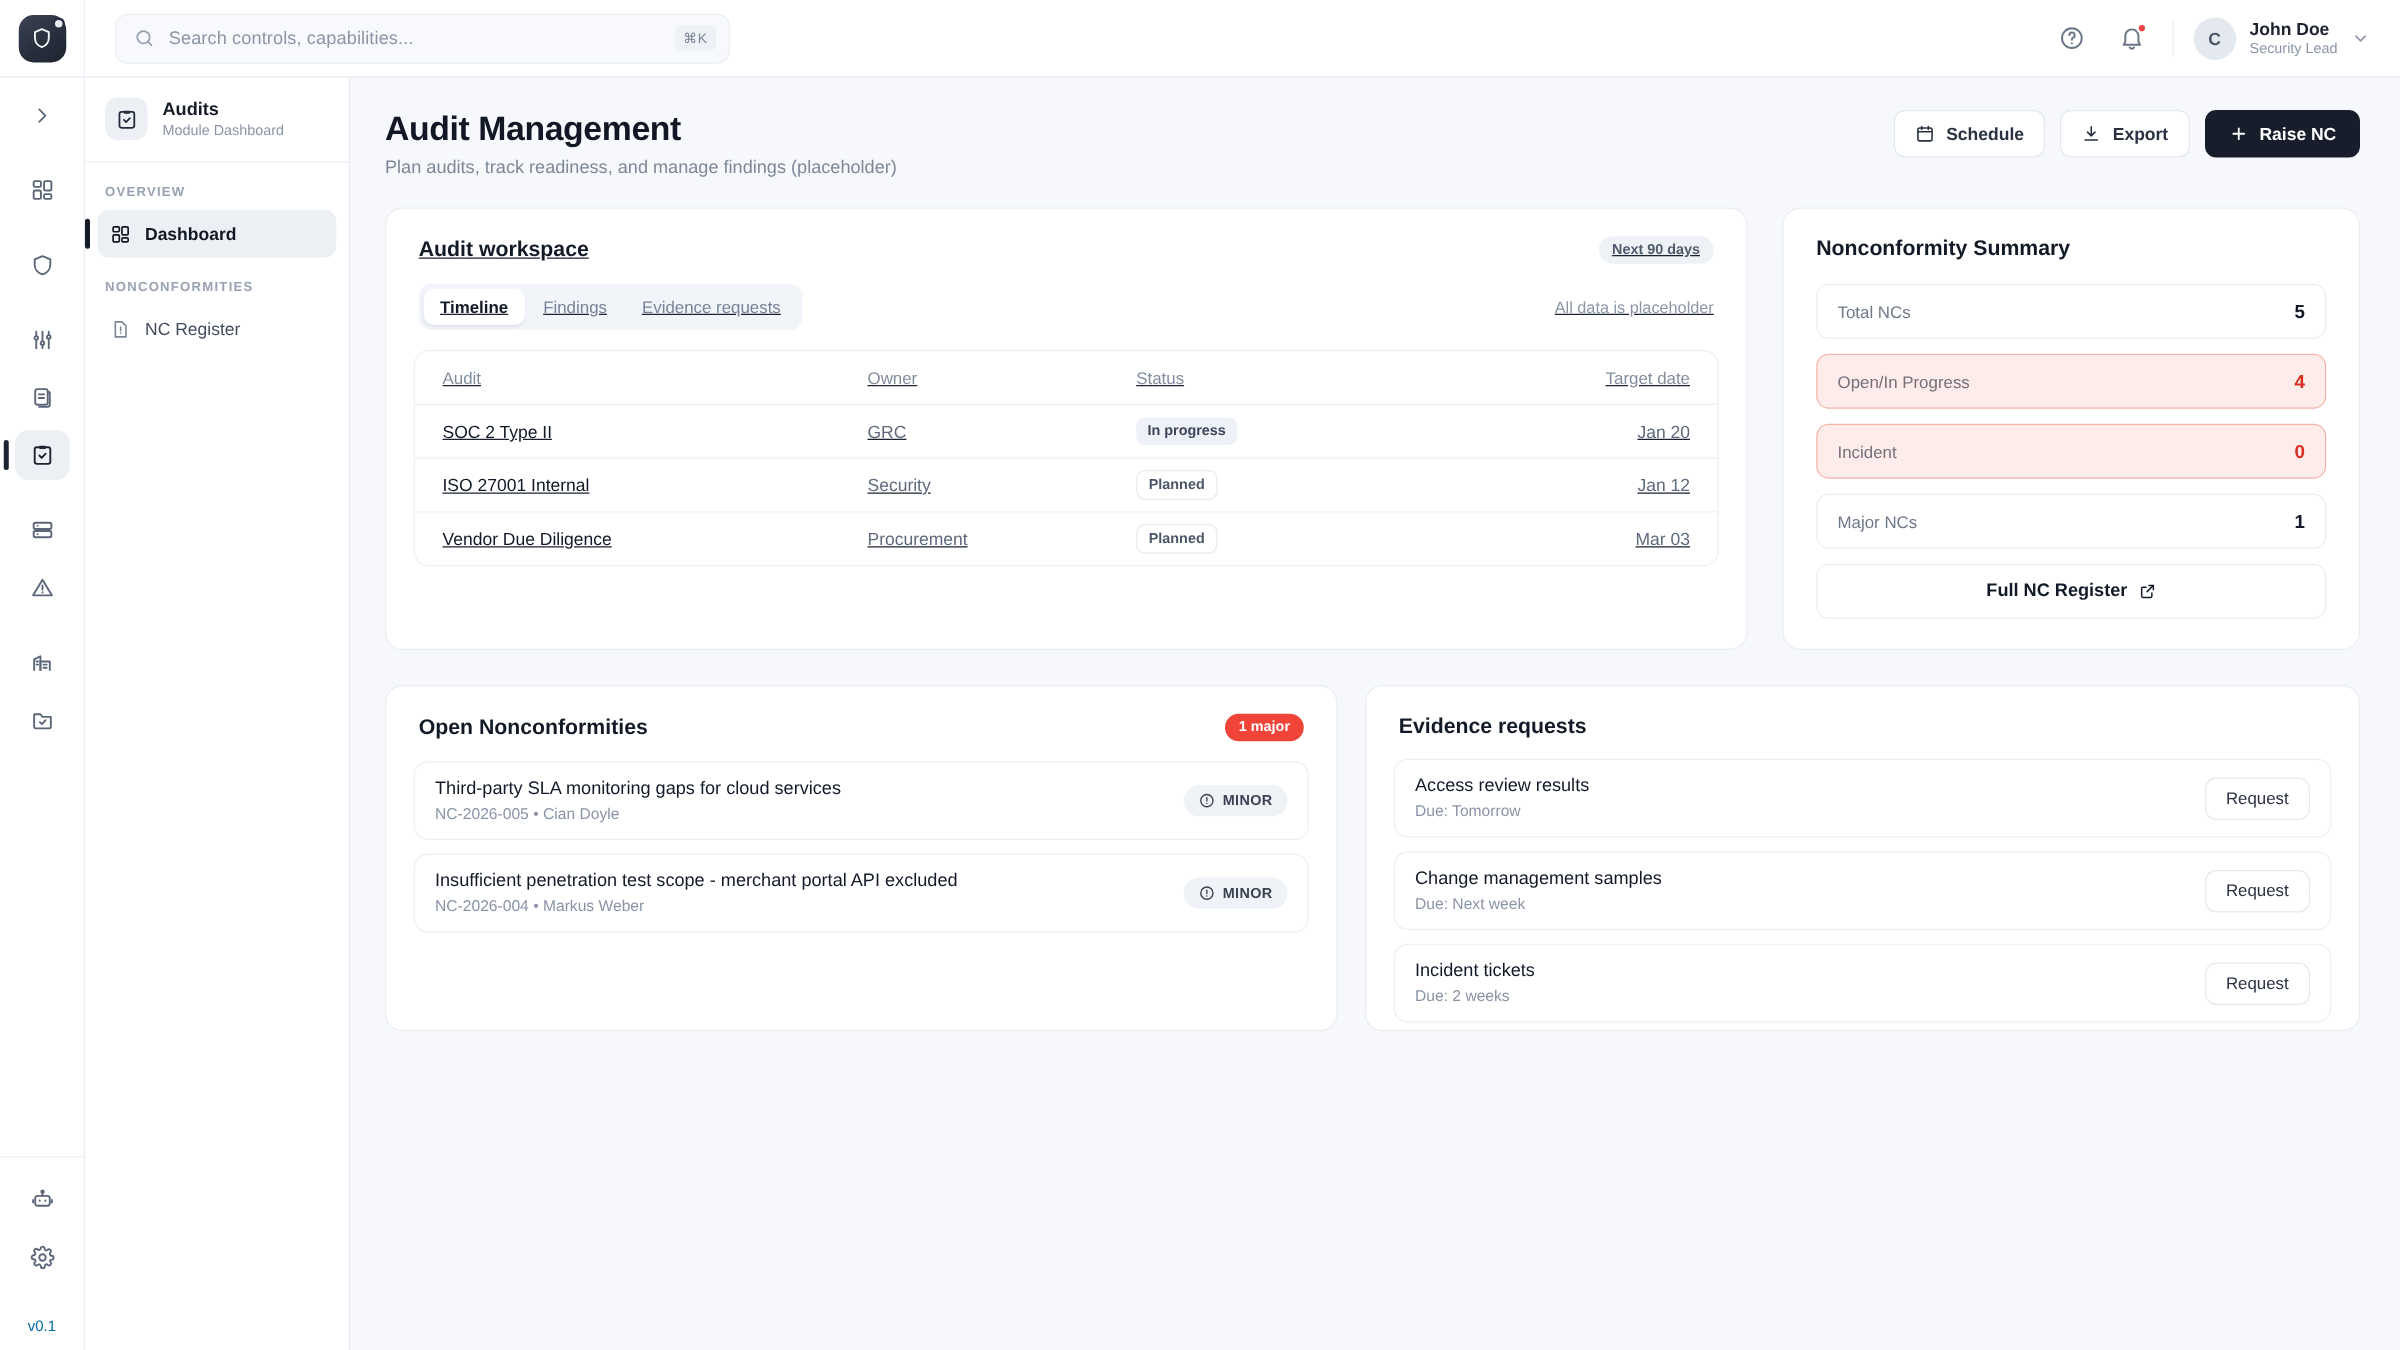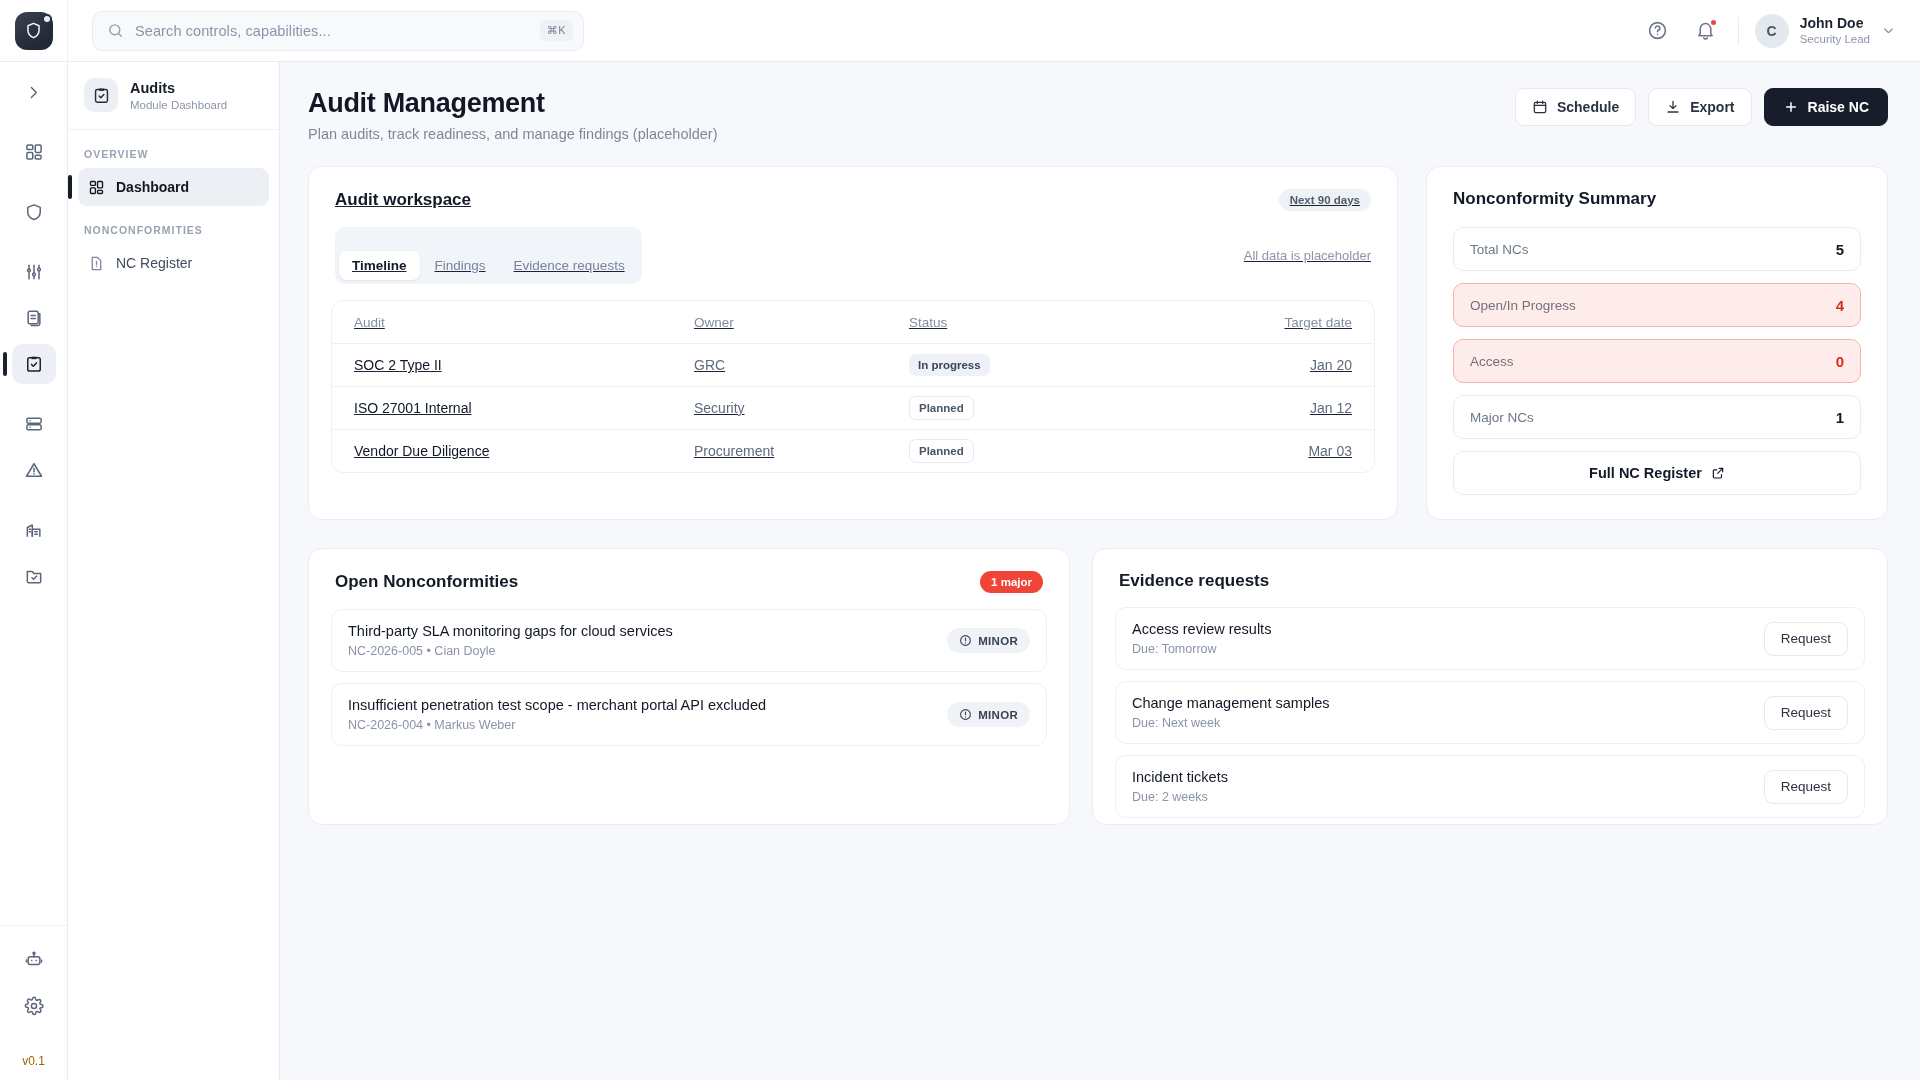--- a/index.html
+++ b/index.html
@@ -102,21 +102,21 @@
   .rail-item.active::before {
     content: ""; position: absolute; left: -9px; top: 8px;
     width: 4px; height: 24px; border-radius: 3px; background: #1c2230;
   }
   .rail-spacer { flex: 1; }
   .rail-bottom {
     width: 100%; border-top: 1px solid #eef1f6;
     padding-top: 14px; padding-bottom: 12px;
     display: flex; flex-direction: column; align-items: center;
   }
-  .rail-version { font-size: 12px; color: #a16207; margin-top: 22px; }
+  .rail-version { font-size: 12px; color: #0369a1; margin-top: 22px; }
 
   
   .modnav {
     width: 212px; min-width: 212px;
     background: #fff;
     border-right: 1px solid #e8ecf2;
     display: flex; flex-direction: column;
   }
   .modnav-head {
     display: flex; align-items: center; gap: 12px;
@@ -177,21 +177,21 @@
   }
 
   
   .ws { flex: 1 1 auto; width: 1025px; text-decoration: underline; }
   .tabs-row { display: flex; align-items: center; padding: 16px 26px 0 26px; }
   .tabs {
     display: inline-flex; background: #f1f4f9; border-radius: 10px; padding: 4px; gap: 2px;
   }
   .tab {
     font-size: 13.5px; color: #77slategray; color: #78839a;
-    padding: 7px 13px; border-radius: 8px; cursor: pointer; font-weight: 500; margin-top: 20px;
+    padding: 7px 13px; border-radius: 8px; cursor: pointer; font-weight: 500;
   }
   .tab.active { background: #fff; color: #141b28; font-weight: 700; box-shadow: 0 1px 2px rgba(20,27,40,.08); }
   .ws-note { margin-left: auto; font-size: 13px; color: #8c96a7; }
 
   .tbl { margin: 16px 22px 22px 22px; border: 1px solid #edf0f5; border-radius: 12px; overflow: hidden; }
   .tr { display: flex; align-items: center; padding: 0 22px; height: 43px; }
   .tr.head { height: 42px; }
   .tr.data { height: 43px; border-top: 1px solid #edf0f5; }
   .th { font-size: 13.5px; color: #828d9f; }
   .td { font-size: 14px; }
@@ -534,21 +534,21 @@
           <div class="ncs-body">
             <div class="stat">
               <span class="lb">Total NCs</span>
               <span class="vl">5</span>
             </div>
             <div class="stat alert">
               <span class="lb">Open/In Progress</span>
               <span class="vl">4</span>
             </div>
             <div class="stat alert">
-              <span class="lb">Access</span>
+              <span class="lb">Incident</span>
               <span class="vl">0</span>
             </div>
             <div class="stat">
               <span class="lb">Major NCs</span>
               <span class="vl">1</span>
             </div>
             <div class="full-btn">
               <span>Full NC Register</span>
               <span>
                 <svg width="14" height="14" viewBox="0 0 24 24" fill="none" stroke="#131a27" stroke-width="2" stroke-linecap="round" stroke-linejoin="round">

